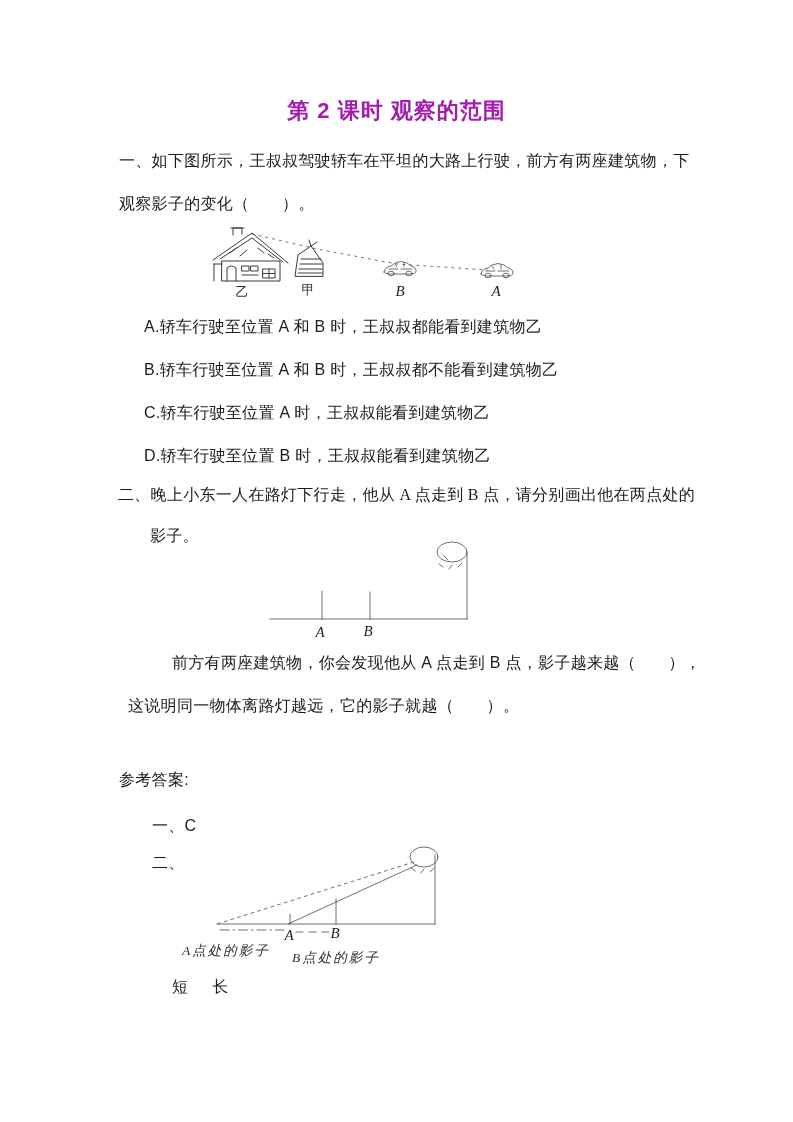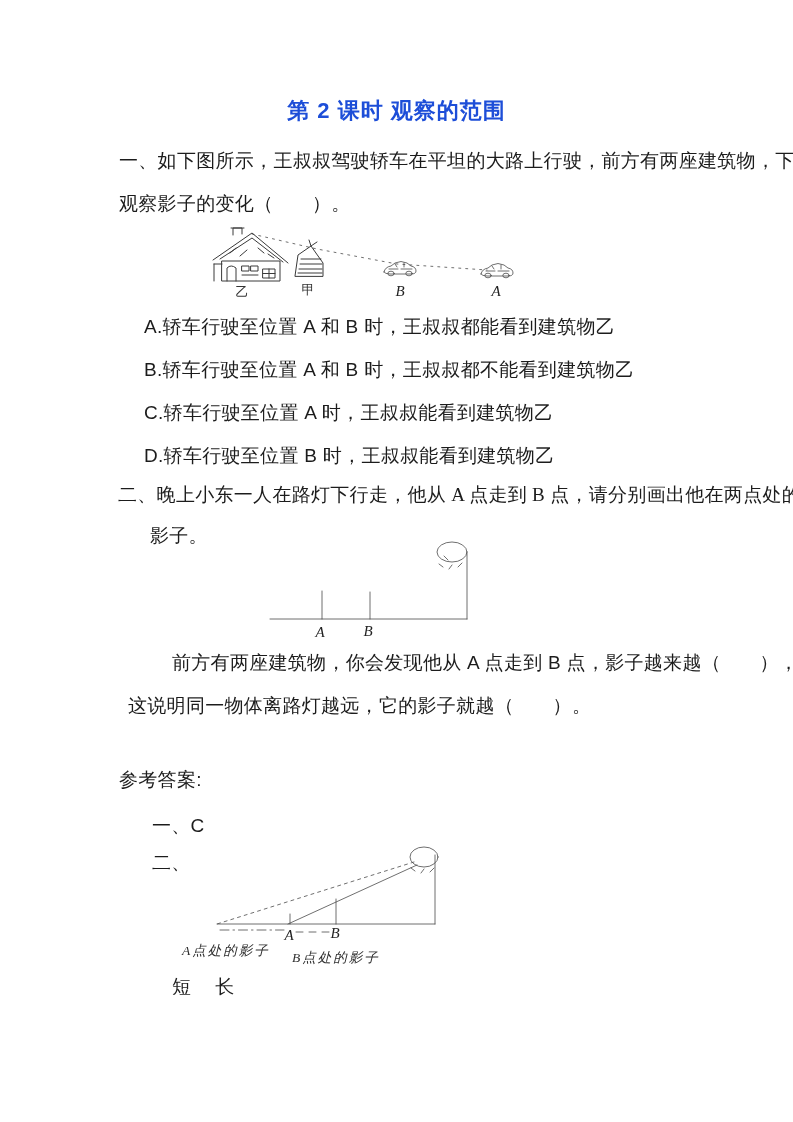--- a/index.html
+++ b/index.html
@@ -8,25 +8,25 @@
     width:793px;height:1122px;
     margin:0 auto;
     background:#ffffff;
     font-family:"Liberation Sans","DejaVu Sans",sans-serif;
     color:#1c1c1c;
     overflow:hidden;
   }
   .abs{position:absolute;}
   .title{
     width:793px;text-align:center;
-    font-size:22px;font-weight:bold;color:#1d4ed8;
+    font-size:22px;font-weight:bold;color:#a21caf;
     letter-spacing:1px;
   }
   .line{
-    font-size:19px;
+    font-size:16px;
     letter-spacing:0.3px;
     white-space:nowrap;
     line-height:20px;
   }
   .blank-line span{display:inline-block;}
   .gap{width:24px;display:inline-block;}
   svg{display:block;}
   .sketch{stroke:#3a3a3a;fill:none;stroke-width:1;stroke-linecap:round;stroke-linejoin:round;}
   .sketch-thin{stroke:#4a4a4a;fill:none;stroke-width:0.8;stroke-linecap:round;}
   .fig-cjk{font-family:"Liberation Serif","DejaVu Serif",serif;font-size:13px;fill:#333;}

